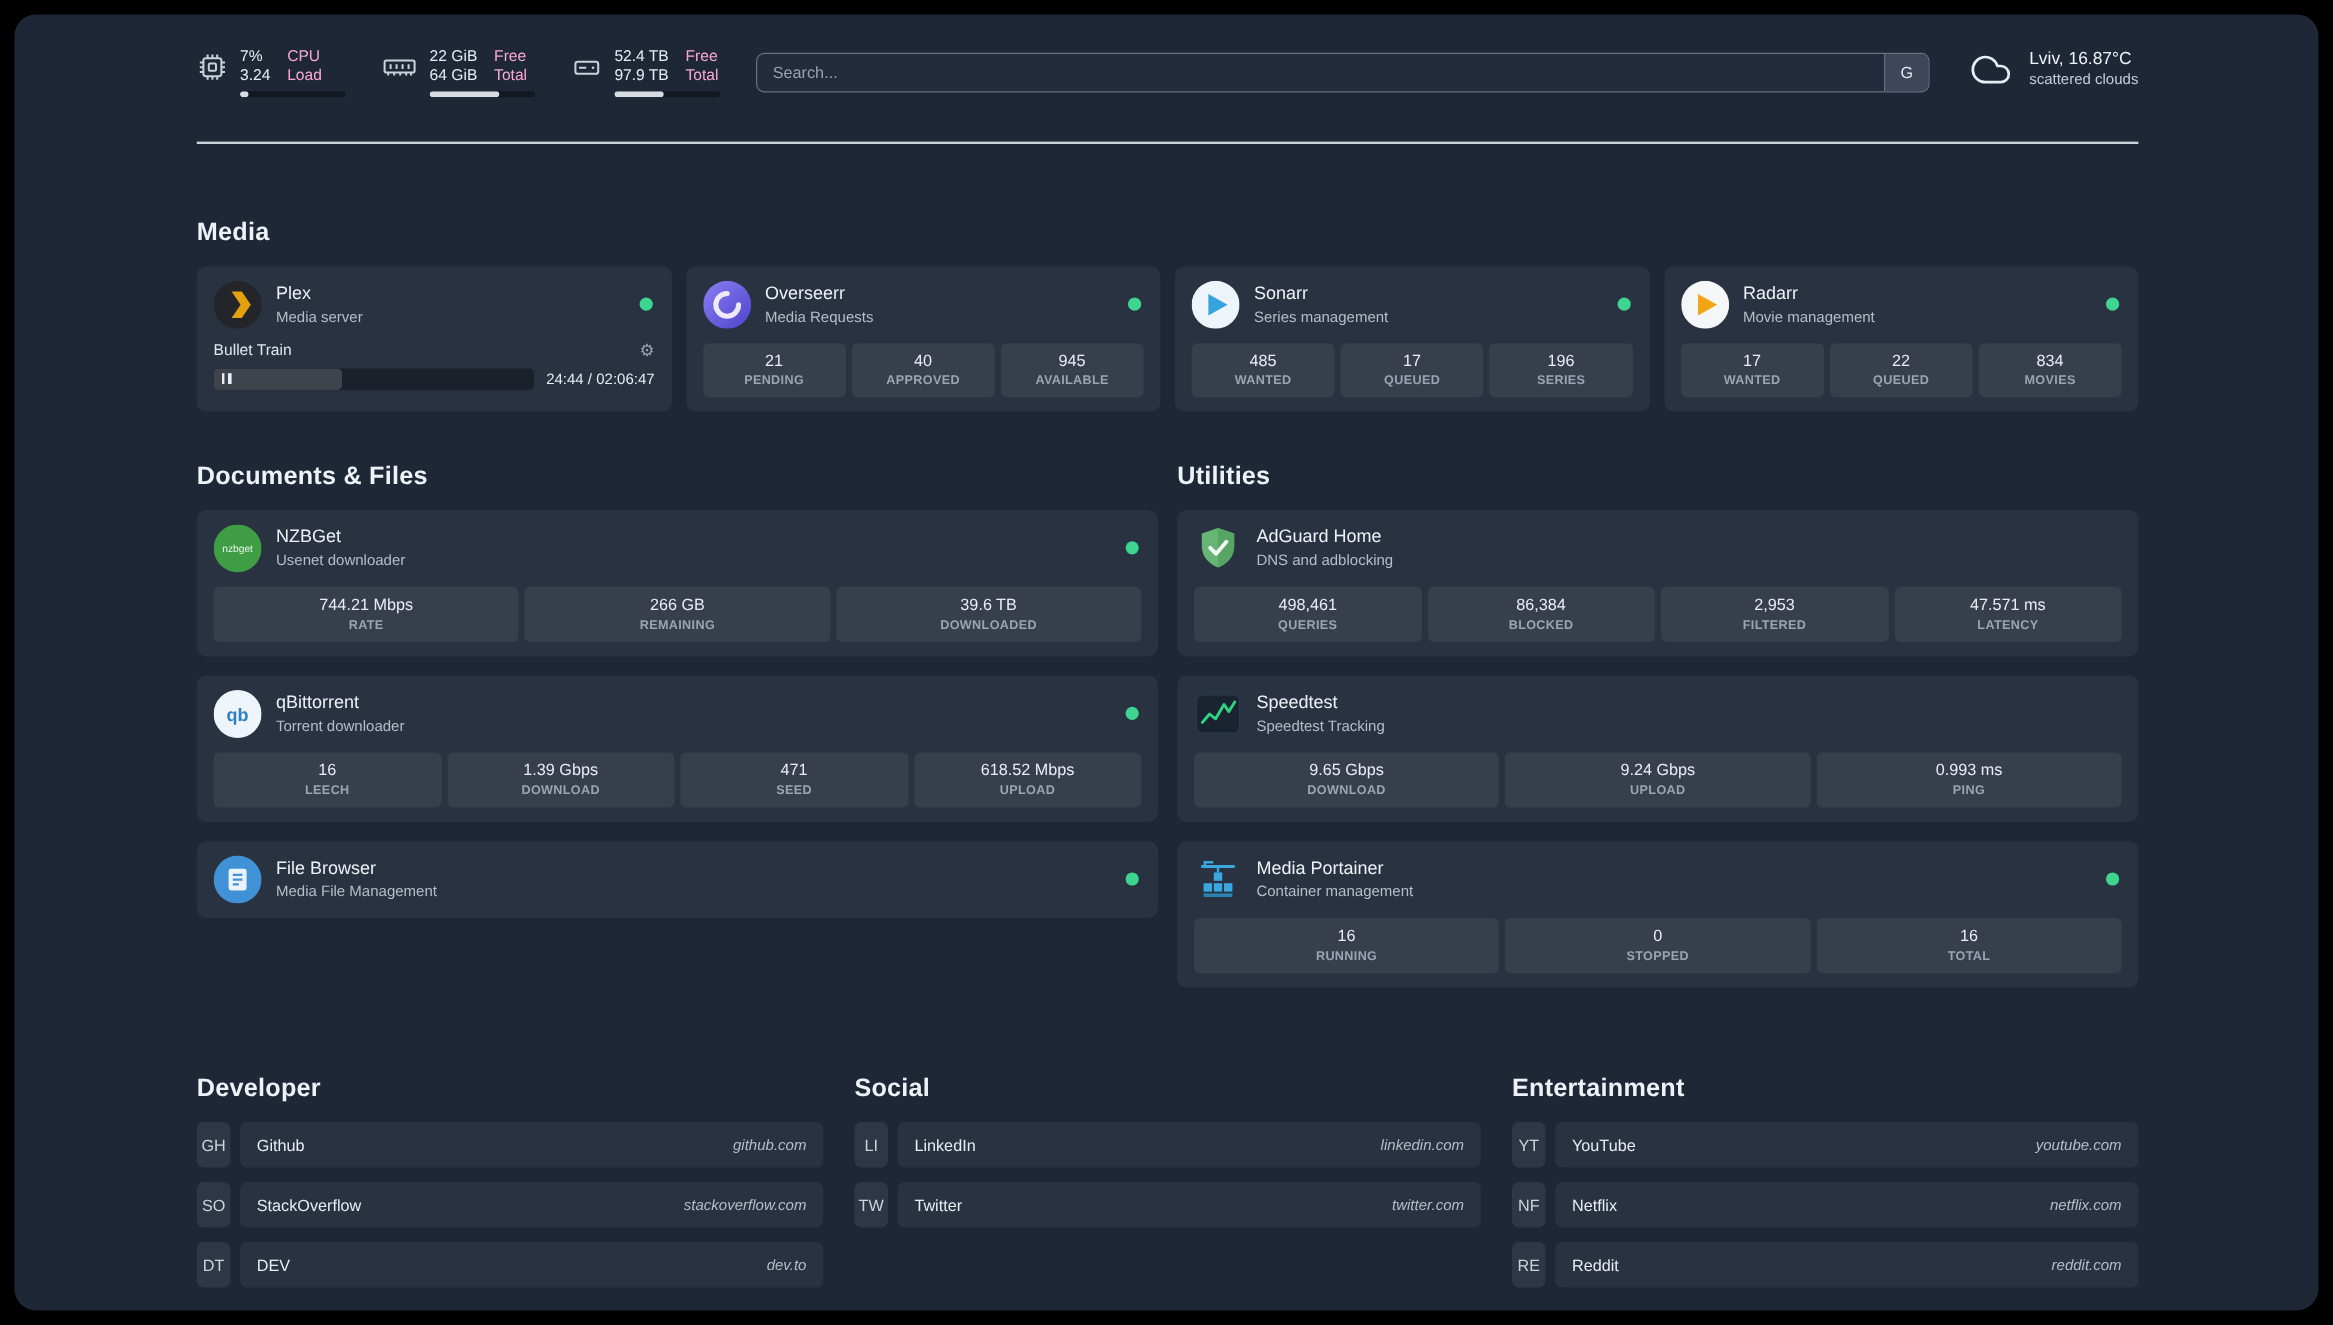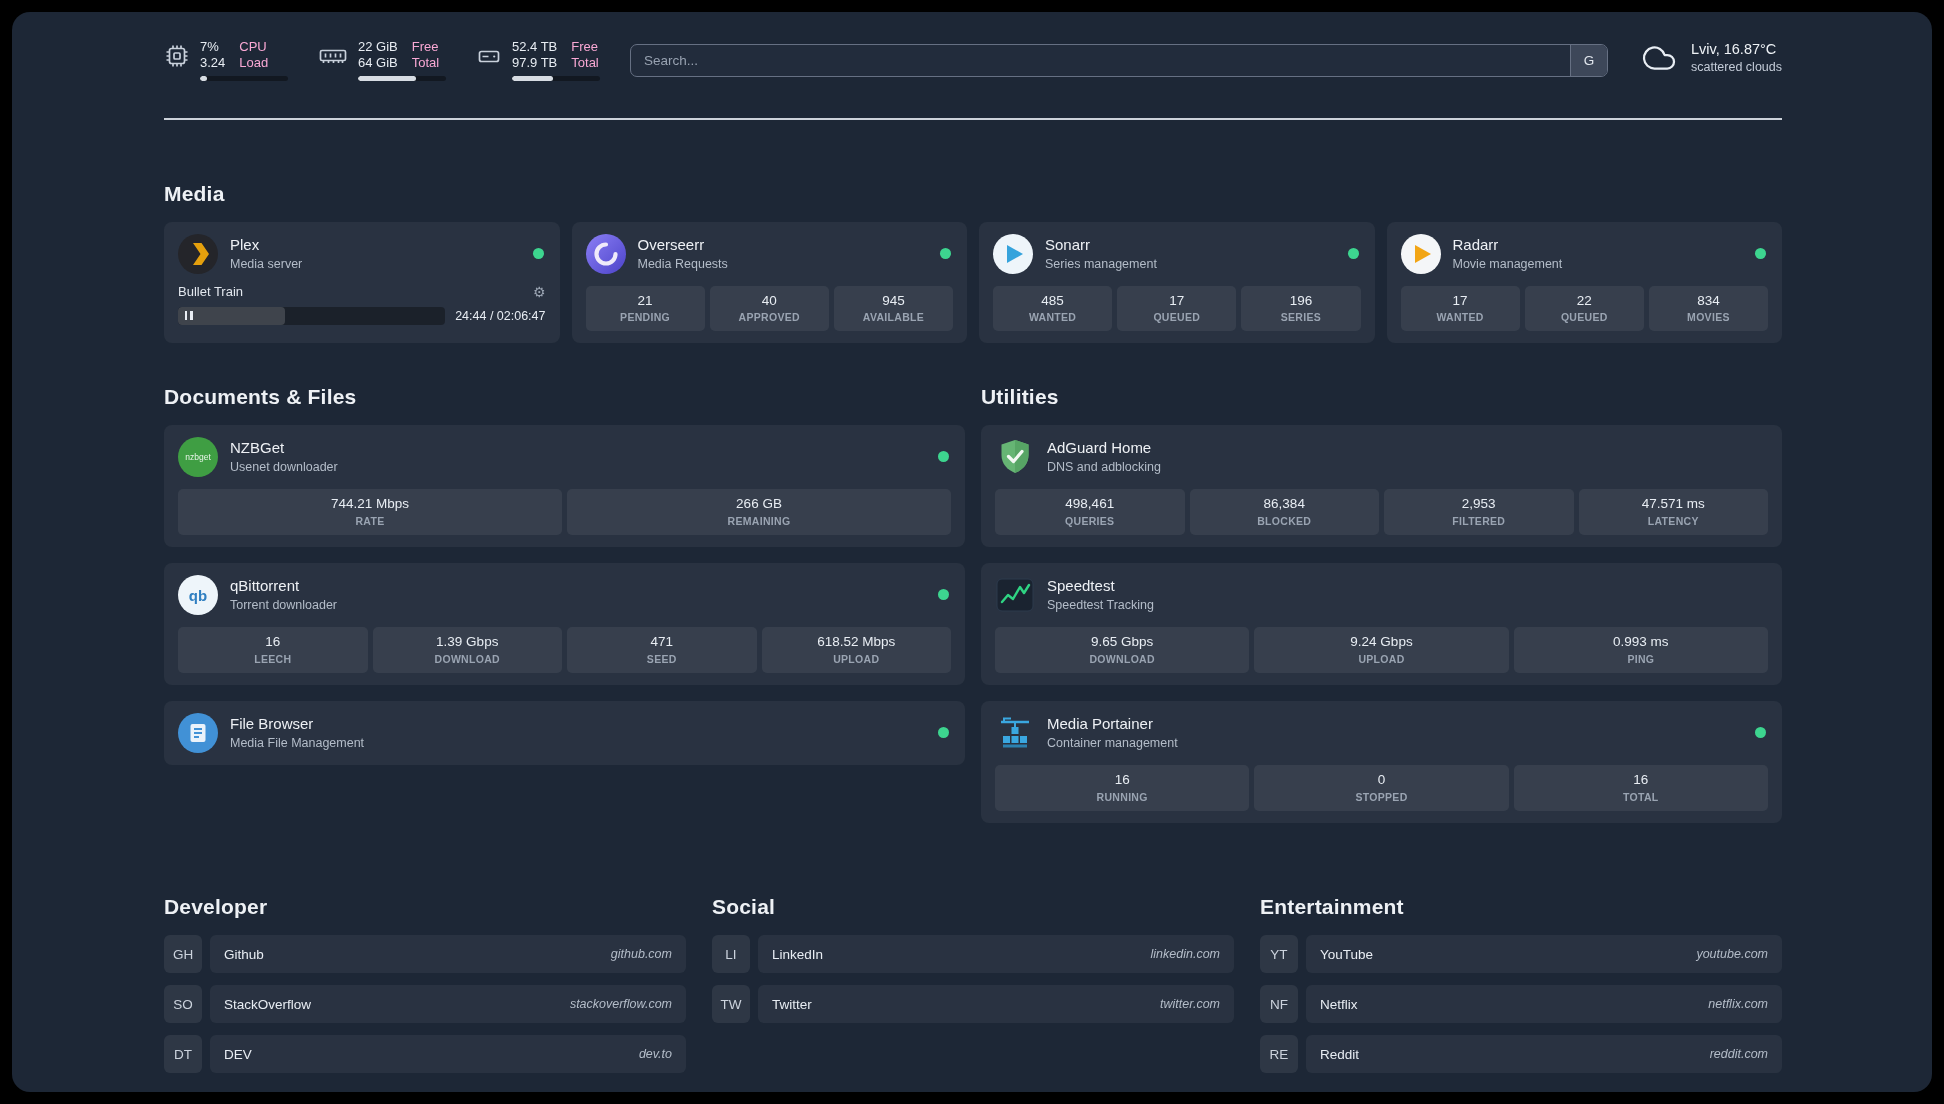--- a/index.html
+++ b/index.html
@@ -58,21 +58,21 @@
   .player-row{display:flex;align-items:center;gap:10px;margin-top:7px;}
   .player-track{flex:1;height:18px;background:rgba(0,0,0,0.34);border-radius:4px;position:relative;overflow:hidden;}
   .player-fill{position:absolute;left:0;top:0;bottom:0;background:rgba(255,255,255,0.16);border-radius:4px;}
   .pause-btn{position:absolute;left:5px;top:0;bottom:0;display:flex;align-items:center;z-index:2;cursor:pointer;}
   .pause-btn i{display:inline-block;width:2.5px;height:9px;background:#e8edf3;margin:0 1.5px;}
   .player-time{font-size:12.5px;color:#e8edf3;white-space:nowrap;}
 
   
   .bk-grid{display:grid;grid-template-columns:repeat(3,1fr);gap:26px;margin-top:56px;padding-bottom:30px;align-items:start;}
   .bk-row{display:flex;gap:8px;margin-bottom:12px;cursor:pointer;}
-  .bk-abbr{width:38px;height:38px;flex:none;border-radius:6px;background:rgba(255,255,255,0.08);color:#ccd3dd;display:flex;align-items:center;justify-content:center;font-size:13.5px;}
+  .bk-abbr{width:28px;height:38px;flex:none;border-radius:6px;background:rgba(255,255,255,0.08);color:#ccd3dd;display:flex;align-items:center;justify-content:center;font-size:13.5px;}
   .bk-pill{flex:1;background:rgba(255,255,255,0.055);border-radius:6px;display:flex;align-items:center;justify-content:space-between;padding:0 14px;height:38px;}
   .bk-name{font-size:13.5px;color:#e8edf3;}
   .bk-url{font-size:12.5px;color:#b4bdc9;font-style:italic;}
 
   svg text{font-family:"Liberation Sans",sans-serif;}
 </style>
 </head>
 <body>
 
 <div class="panel">
@@ -331,20 +331,24 @@
           </div>
           <div class="stats">
             <div class="stat">
               <div class="stat-value">744.21 Mbps</div>
               <div class="stat-label">RATE</div>
             </div>
             <div class="stat">
               <div class="stat-value">266 GB</div>
               <div class="stat-label">REMAINING</div>
             </div>
+            <div class="stat">
+              <div class="stat-value">39.6 TB</div>
+              <div class="stat-label">DOWNLOADED</div>
+            </div>
           </div>
         </div>
 
         <div class="card">
           <span class="status-dot"></span>
           <div class="card-head">
             <span class="svc-icon">
               <svg width="40" height="40" viewBox="0 0 40 40">
                 <circle cx="20" cy="20" r="20" fill="#eef5fa"></circle>
                 <text x="20" y="25.5" text-anchor="middle" font-size="15" font-weight="bold" fill="#2f7fc1">qb</text>

